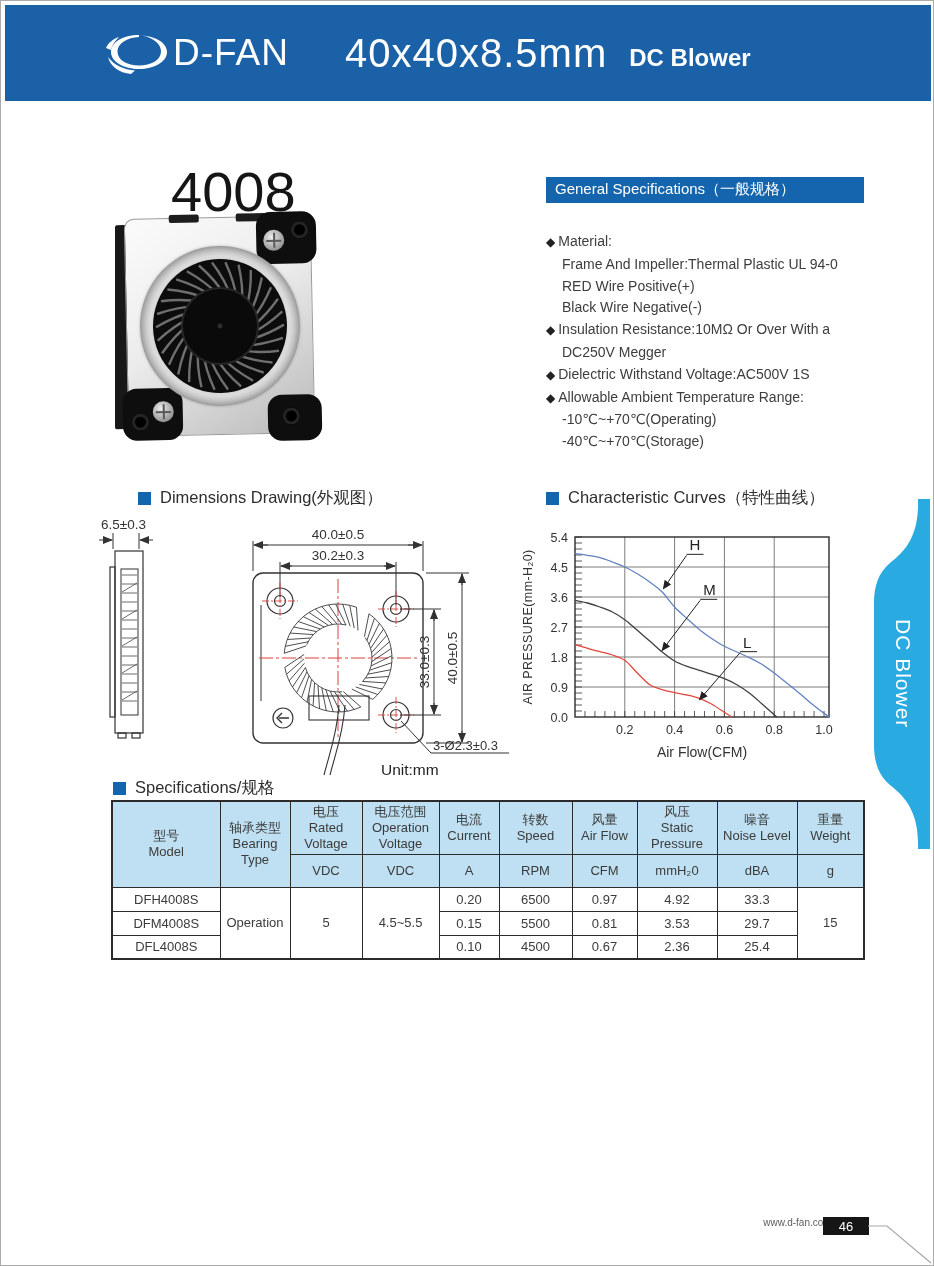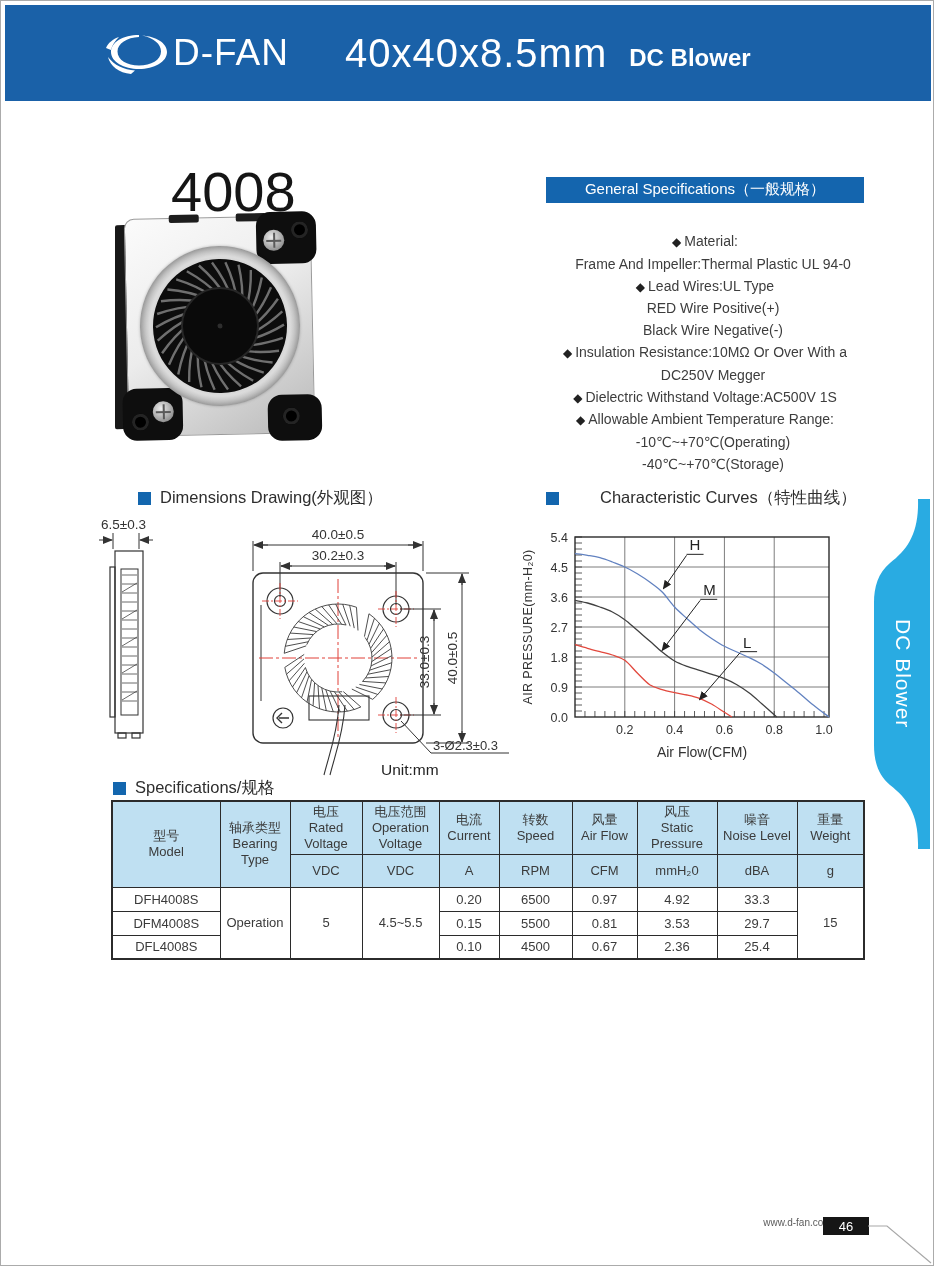--- a/index.html
+++ b/index.html
@@ -40,21 +40,21 @@
   .pad.tr .screw { left:7px; top:18px; } .pad.tr .hole { right:8px; top:10px; }
   .pad.bl .screw { right:9px; bottom:18px; } .pad.bl .hole { left:9px; bottom:10px; }
   .pad.br .hole { left:15px; top:13px; }
   .fan-ring { position:absolute; left:50%; top:50%; width:160px; height:160px;
               transform:translate(-50%,-50%); border-radius:50%;
               background:radial-gradient(circle,#c9c9c9 52%,#dcdcdc 62%,#b5b5b5 72%);
               box-shadow:inset 0 0 8px rgba(0,0,0,.35), 0 0 3px rgba(0,0,0,.25); }
   .fan-ring svg { position:absolute; left:50%; top:50%; transform:translate(-50%,-50%); }
 
   
-  .gen-spec { position:absolute; left:545px; top:176px; width:318px;text-align:center; }
+  .gen-spec { position:absolute; left:545px; top:176px; width:318px; }
   .gs-header { background:#1465ae; color:#fff; font-size:15px; padding:3px 9px 4px; }
   .gs-lines { margin-top:28px; }
   .gs-line { font-size:14px; color:#3d3d3d; line-height:21.8px; white-space:nowrap; }
   .gs-line .dia { color:#222; font-size:12px; margin-right:3px; }
   .gs-line.cont { padding-left:16px; }
 
   
   .sec-title { position:absolute; display:flex; align-items:center; font-size:16.5px; color:#2e2e2e; }
   .sec-title .sq { width:13px; height:13px; background:#1366ae; margin-right:9px; flex:0 0 auto; }
 
@@ -161,37 +161,36 @@
           </svg>
       </div>
     </div>
   </div>
 
   <div class="gen-spec">
     <div class="gs-header">General Specifications（一般规格）</div>
     <div class="gs-lines" id="gs-lines">
         <div class="gs-line"><span class="dia">◆</span>Material:</div>
         <div class="gs-line cont">Frame And Impeller:Thermal Plastic UL 94-0</div>
-        <div class="gs-line"><span class="dia">◆</span>Lead Wires:UL Type</div>
         <div class="gs-line cont">RED Wire Positive(+)</div>
         <div class="gs-line cont">Black Wire Negative(-)</div>
         <div class="gs-line"><span class="dia">◆</span>Insulation Resistance:10MΩ Or Over With a</div>
         <div class="gs-line cont">DC250V Megger</div>
         <div class="gs-line"><span class="dia">◆</span>Dielectric Withstand Voltage:AC500V 1S</div>
         <div class="gs-line"><span class="dia">◆</span>Allowable Ambient Temperature Range:</div>
         <div class="gs-line cont">-10℃~+70℃(Operating)</div>
         <div class="gs-line cont">-40℃~+70℃(Storage)</div>
       </div>
   </div>
 
   <div class="sec-title" style="left:110px; top:486px;padding-left:27px;">
     <span class="sq"></span>
     <span>Dimensions Drawing(外观图）</span>
   </div>
-  <div class="sec-title" style="left:545px; top:486px;gap:32px;">
+  <div class="sec-title" style="left:545px; top:486px;">
     <span class="sq"></span>
     <span>Characteristic Curves（特性曲线）</span>
   </div>
 
   <svg class="dims-svg" width="420" height="268" viewBox="0 0 420 268">
     <defs>
       <marker id="da" markerWidth="10" markerHeight="8" refX="9" refY="4" orient="auto">
         <path d="M0,0 L10,4 L0,8 Z" fill="#333"></path>
       </marker>
     </defs>

